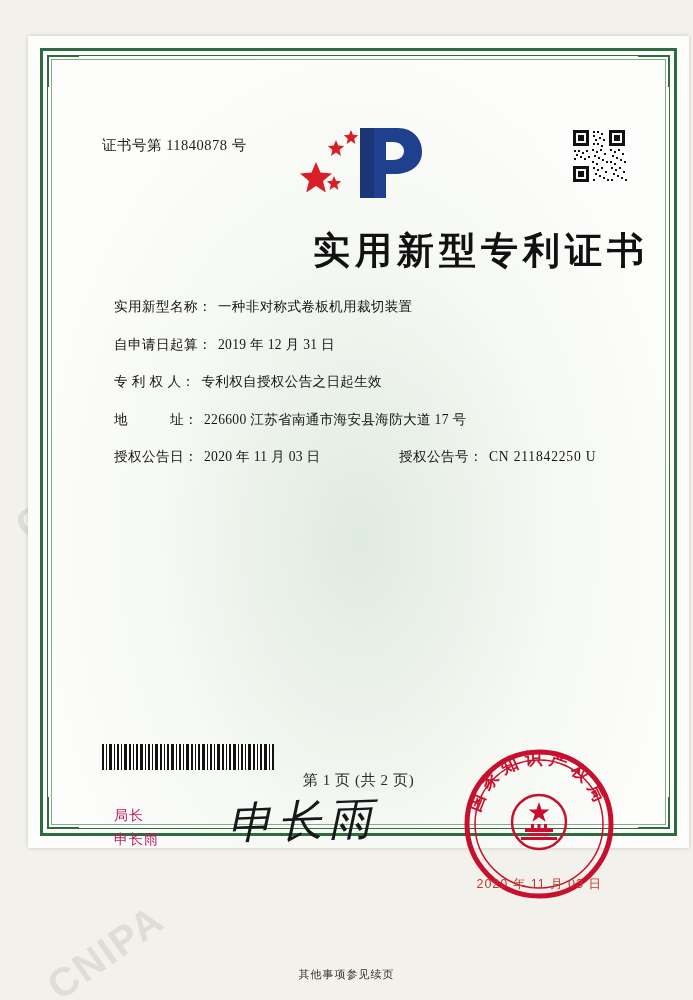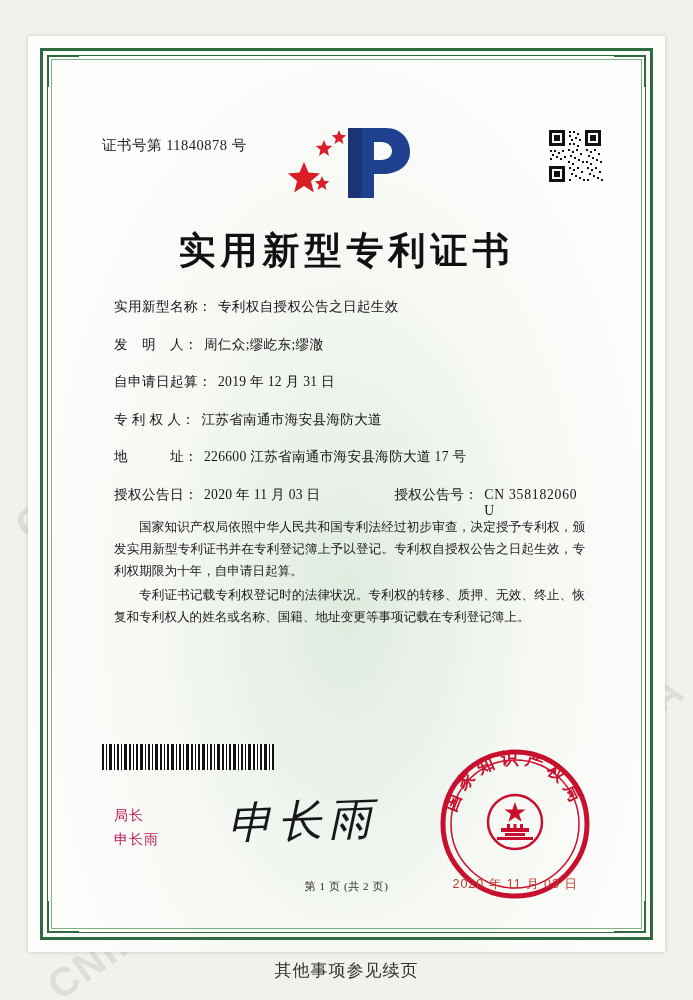--- a/index.html
+++ b/index.html
@@ -32,24 +32,25 @@
     transform: rotate(-35deg);
     white-space: nowrap;
   }
 
   
   .sheet {
     position: absolute;
     left: 28px;
     top: 36px;
     width: 637px;
-    height: 916px;
+    height: 812px;
     background: #fdfdfb;
     box-shadow: 0 0 4px rgba(0,0,0,.18);
     z-index: 1;
+    padding-left: 24px;
   }
   .sheet-inner-bg {
     position: absolute;
     inset: 0;
     background:
       radial-gradient(ellipse at 50% 62%, rgba(214,228,214,.75) 0%, rgba(232,240,230,.35) 42%, rgba(253,253,251,0) 72%);
   }
 
   
   .border-outer {
@@ -110,21 +111,21 @@
     top: 52px;
     width: 56px;
     height: 56px;
     background: #fff;
   }
 
   .title {
     position: absolute;
     top: 150px;
     left: 0; right: 0;
-    text-align: center;
+    text-align: right;
     font-size: 37px;
     font-weight: 700;
     letter-spacing: 5px;
     color: #111;
     font-family: Liberation Sans, sans-serif;
   }
 
   .fields {
     position: absolute;
     top: 222px;
@@ -223,31 +224,31 @@
     letter-spacing: 1px;
     font-family: "Liberation Sans", sans-serif;
     z-index: 4;
   }
 
   .page-no {
     position: absolute;
     left: 0; right: 0;
     bottom: 18px;
     text-align: center;
-    font-size: 11px;
+    font-size: 15px;
     color: #2b2b2b;
     letter-spacing: .6px;
   }
 
   .footnote {
     position: absolute;
     left: 0; right: 0;
     bottom: 18px;
     text-align: center;
-    font-size: 17px;
+    font-size: 11px;
     color: #33312c;
     letter-spacing: 1px;
     z-index: 3;
   }
 </style>
 </head>
 <body>
 
 <div class="watermarks">
   <div class="wm" style="left:132px;top:116px;font-size:40px">CNIPA</div>
@@ -360,54 +361,46 @@
             <rect x="54" y="51" width="2" height="2"></rect>
         </g>
       </svg>
     </div>
 
     <div class="title">实用新型专利证书</div>
 
     <div class="fields">
       <div class="field-row">
         <span class="f-label">实用新型名称：</span>
-        <span class="f-value">专利权自授权公告之日起生效</span>
-      </div>
-      <div class="field-row">
-        <span class="f-label">发　明　人：</span>
-        <span class="f-value">周仁众;缪屹东;缪澈</span>
+        <span class="f-value">一种非对称式卷板机用裁切装置</span>
       </div>
       <div class="field-row">
         <span class="f-label">自申请日起算：</span>
         <span class="f-value">2019 年 12 月 31 日</span>
       </div>
       <div class="field-row">
         <span class="f-label">专 利 权 人：</span>
-        <span class="f-value">江苏省南通市海安县海防大道</span>
+        <span class="f-value">专利权自授权公告之日起生效</span>
       </div>
       <div class="field-row">
         <span class="f-label">地　　　址：</span>
         <span class="f-value">226600 江苏省南通市海安县海防大道 17 号</span>
       </div>
       <div class="row-split">
         <span class="left">
           <span class="f-label">授权公告日：</span>
           <span class="f-value">2020 年 11 月 03 日</span>
         </span>
         <span class="right">
           <span class="f-label">授权公告号：</span>
-          <span class="f-value mono">CN 358182060 U</span>
+          <span class="f-value mono">CN 211842250 U</span>
         </span>
       </div>
     </div>
 
-    <div class="paragraphs">
-      <p>国家知识产权局依照中华人民共和国专利法经过初步审查，决定授予专利权，颁发实用新型专利证书并在专利登记簿上予以登记。专利权自授权公告之日起生效，专利权期限为十年，自申请日起算。</p>
-      <p>专利证书记载专利权登记时的法律状况。专利权的转移、质押、无效、终止、恢复和专利权人的姓名或名称、国籍、地址变更等事项记载在专利登记簿上。</p>
-    </div>
 
     <div class="barcode">
       <svg viewBox="0 0 172 26" width="172" height="26">
         <rect width="172" height="26" fill="#fdfdfb"></rect>
         <g fill="#111">
           <rect x="0" y="0" width="2" height="26"></rect>
             <rect x="4" y="0" width="1" height="26"></rect>
           <rect x="7" y="0" width="3" height="26"></rect>
             <rect x="12" y="0" width="1" height="26"></rect>
           <rect x="15" y="0" width="2" height="26"></rect>

